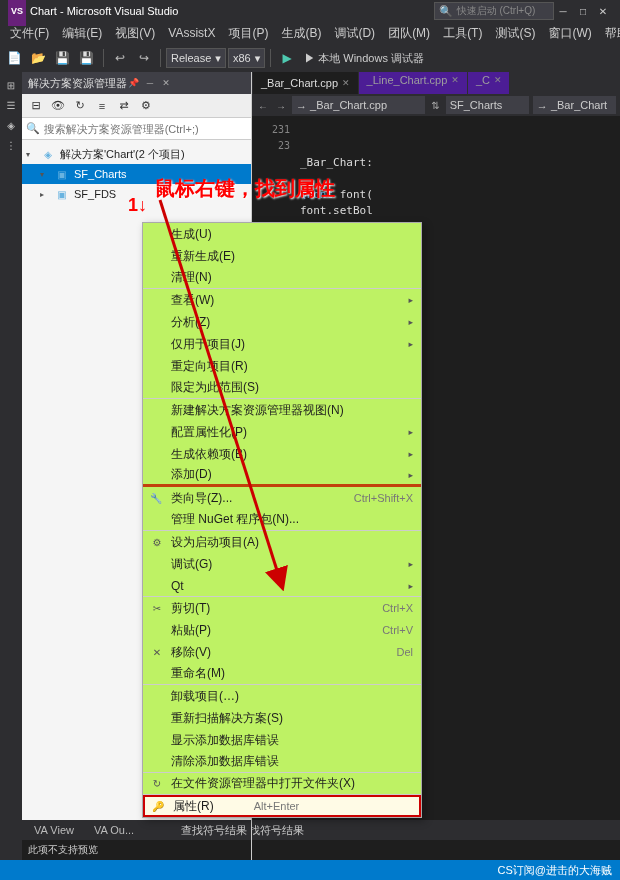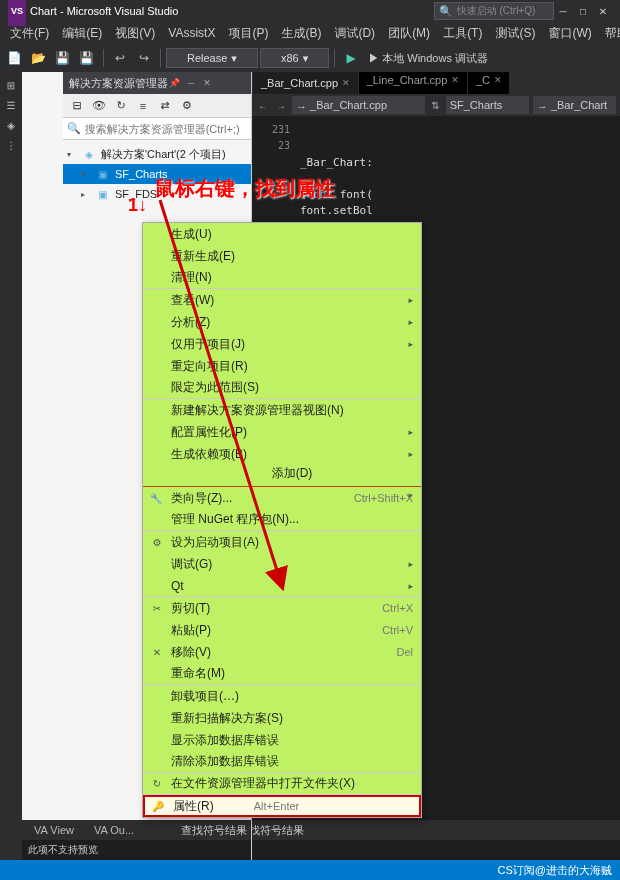--- a/index.html
+++ b/index.html
@@ -53,21 +53,21 @@
       padding: 2px 6px;
       cursor: pointer;
       white-space: nowrap;
     }
     .toolbar-dropdown {
       background: #3f3f46;
       color: #ddd;
       border: 1px solid #555;
       height: 20px;
       font-size: 11px;
-      padding: 0 20px;
+      padding: 0 4px;
       display: flex;
       align-items: center;
       gap: 4px;
       cursor: pointer;
     }
 
     
     .main-area {
       display: flex;
       height: calc(880px - 22px - 22px - 28px - 20px);
@@ -97,21 +97,20 @@
 
     
     .solution-panel {
       width: 230px;
       background: #f5f5f5;
       border-right: 1px solid #ccc;
       display: flex;
       flex-direction: column;
       position: relative;
       z-index: 1;
-      padding-left: 41px;
     }
     .panel-header {
       background: #3f3f46;
       color: #ddd;
       height: 22px;
       display: flex;
       align-items: center;
       padding: 0 6px;
       font-size: 11px;
     }
@@ -252,21 +251,21 @@
       flex-direction: column;
       overflow: hidden;
     }
     .code-tabs {
       background: #2d2d30;
       height: 22px;
       display: flex;
       align-items: flex-end;
     }
     .code-tab {
-      background: #000000;
+      background: #4c1d95;
       color: #9d9d9d;
       height: 28px;
       padding: 0 8px;
       display: flex;
       align-items: center;
       gap: 4px;
       font-size: 11px;
       cursor: pointer;
       border-left: 1px solid #2d2d30;
     }
@@ -553,21 +552,21 @@
         <span>新建解决方案资源管理器视图(N)</span>
       </div>
       <div class="ctx-item">
         <span>配置属性化(P)</span>
         <span class="ctx-arrow">▸</span>
       </div>
       <div class="ctx-item">
         <span>生成依赖项(B)</span>
         <span class="ctx-arrow">▸</span>
       </div>
-      <div class="ctx-item" style="border-bottom:1px solid #c2410c;flex-direction:column;">
+      <div class="ctx-item" style="border-bottom:3px solid #c2410c;">
         <span>添加(D)</span>
         <span class="ctx-arrow">▸</span>
       </div>
       <div class="ctx-item">
         <span class="ctx-icon">🔧</span>
         <span>类向导(Z)...</span>
         <span class="ctx-shortcut">Ctrl+Shift+X</span>
       </div>
       <div class="ctx-item" style="border-bottom:1px solid #ccc;">
         <span>管理 NuGet 程序包(N)...</span>

